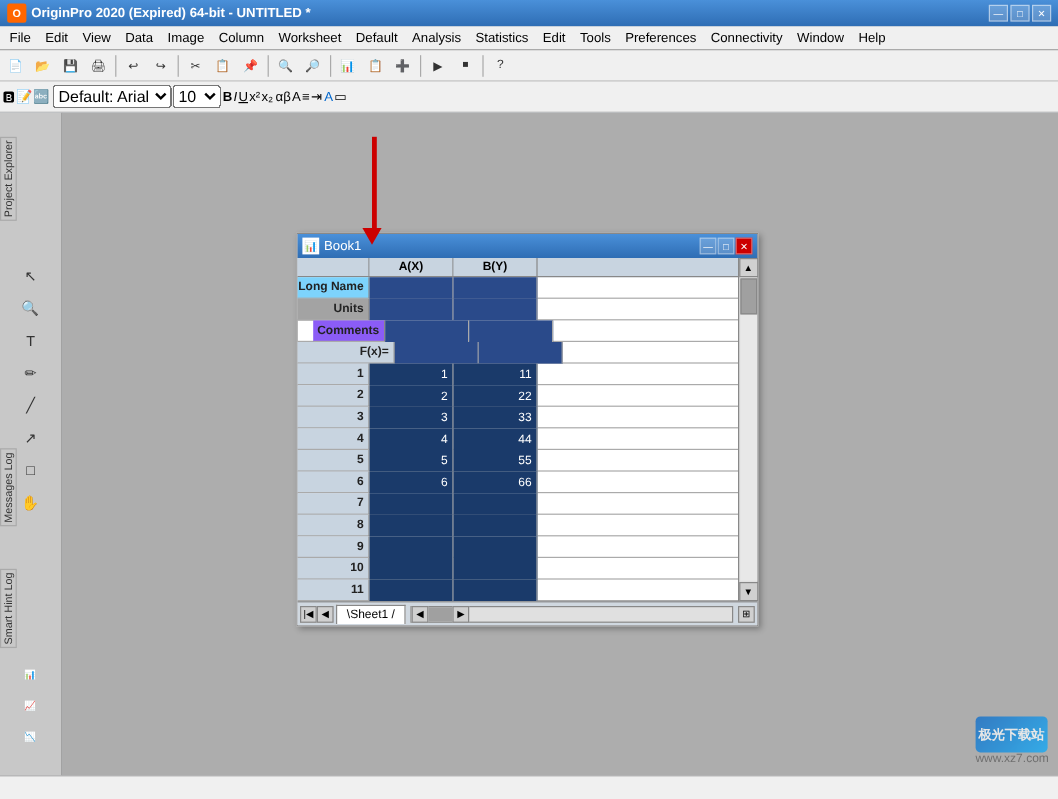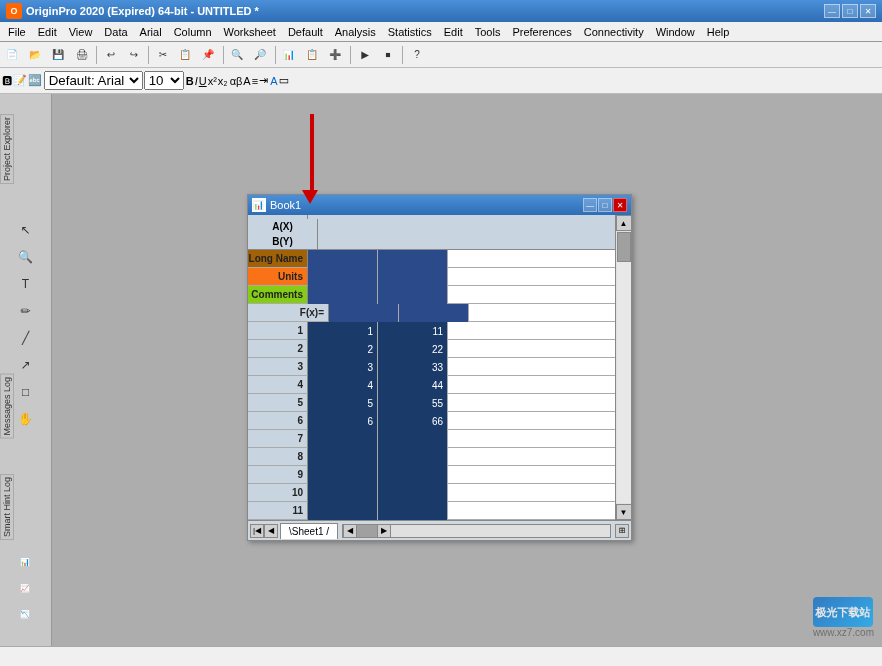--- a/index.html
+++ b/index.html
@@ -447,21 +447,21 @@
     <div class="win-btn">□</div>
     <div class="win-btn">✕</div>
   </div>
 </div>
 
 <div id="menu-bar">
   <span class="menu-item">File</span>
   <span class="menu-item">Edit</span>
   <span class="menu-item">View</span>
   <span class="menu-item">Data</span>
-  <span class="menu-item">Arial</span>
+  <span class="menu-item">Image</span>
   <span class="menu-item">Column</span>
   <span class="menu-item">Worksheet</span>
   <span class="menu-item">Default</span>
   <span class="menu-item">Analysis</span>
   <span class="menu-item">Statistics</span>
   <span class="menu-item">Edit</span>
   <span class="menu-item">Tools</span>
   <span class="menu-item">Preferences</span>
   <span class="menu-item">Connectivity</span>
   <span class="menu-item">Window</span>
@@ -564,38 +564,38 @@
           <div class="book-btn">□</div>
           <div class="book-btn close-btn">✕</div>
         </div>
       </div>
 
       <div id="spreadsheet">
         <div style="display: flex;">
 
           <div style="flex:1; display:flex; flex-direction:column;">
 
-            <div style="display:flex; background:#c8d4e0; border-bottom:1px solid #888;flex-direction:column;">
+            <div style="display:flex; background:#c8d4e0; border-bottom:1px solid #888;">
               <div class="col-header row-header-col" style="border-right:1px solid #888;"></div>
               <div class="col-header col-a" style="border-right:1px solid #888;">A(X)</div>
               <div class="col-header col-b" style="border-right:1px solid #888;">B(Y)</div>
             </div>
 
             <div class="data-row">
-              <div class="row-header label-row" style="width:60px; background:#a16207; border-right:1px solid #888; justify-content:flex-end; padding-right:4px;">Long Name</div>
+              <div class="row-header label-row" style="width:60px; background:#7dd3fc; border-right:1px solid #888; justify-content:flex-end; padding-right:4px;">Long Name</div>
               <div class="data-cell empty-header"></div>
               <div class="data-cell empty-header"></div>
             </div>
             <div class="data-row">
-              <div class="row-header label-row" style="width:60px; background:#f97316; border-right:1px solid #888; justify-content:flex-end; padding-right:4px;">Units</div>
+              <div class="row-header label-row" style="width:60px; background:#a3a3a3; border-right:1px solid #888; justify-content:flex-end; padding-right:4px;">Units</div>
               <div class="data-cell empty-header"></div>
               <div class="data-cell empty-header"></div>
             </div>
             <div class="data-row">
-              <div class="row-header label-row" style="width:60px; background:#84cc16; border-right:1px solid #888; justify-content:flex-end; padding-right:4px;">Comments</div>
+              <div class="row-header label-row" style="width:60px; background:#8b5cf6; border-right:1px solid #888; justify-content:flex-end; padding-right:4px;margin-left:13px;">Comments</div>
               <div class="data-cell empty-header"></div>
               <div class="data-cell empty-header"></div>
             </div>
             <div class="data-row">
               <div class="row-header label-row" style="width:81px; background:#c8d4e0; border-right:1px solid #888; justify-content:flex-end; padding-right:4px;">F(x)=</div>
               <div class="data-cell empty-header"></div>
               <div class="data-cell empty-header"></div>
             </div>
 
             <div id="data-rows-container">

